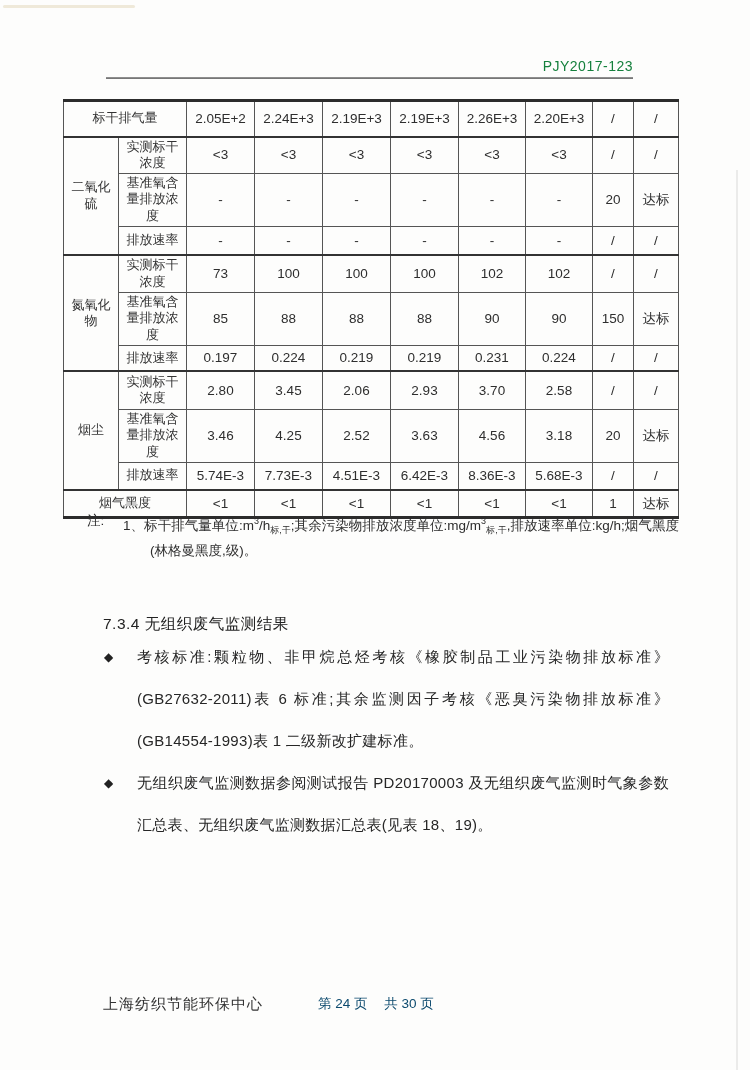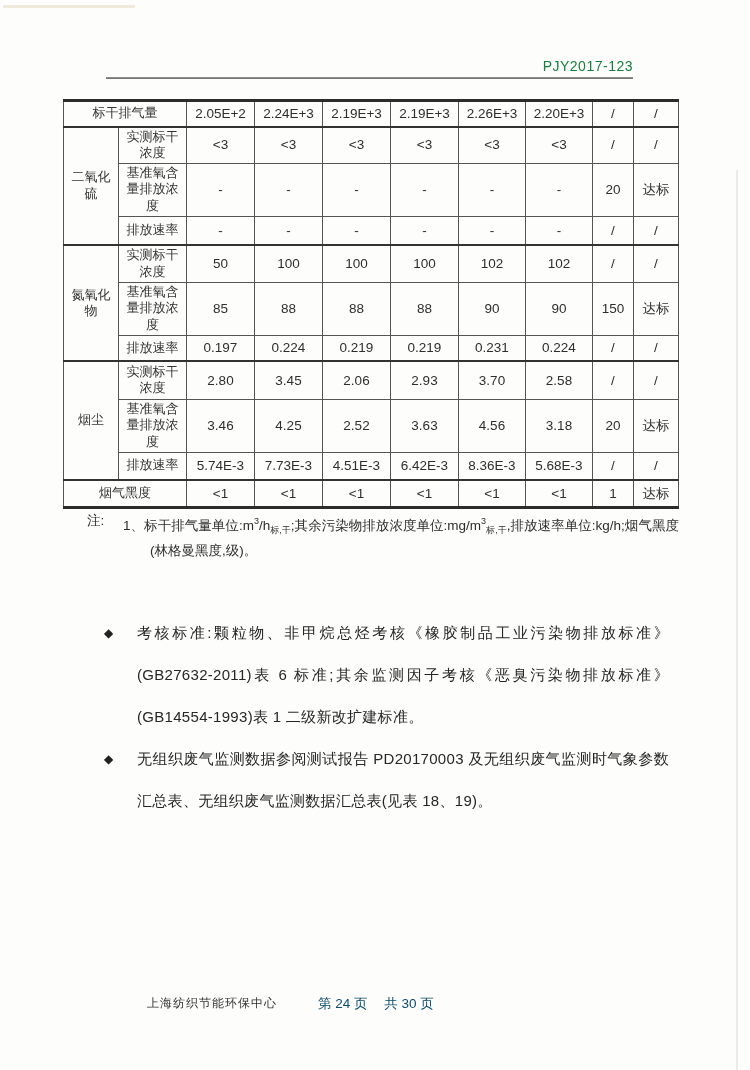--- a/index.html
+++ b/index.html
@@ -21,43 +21,43 @@
     background:linear-gradient(#9a9a9a,#6b6b6b); }
   
   table.emissions { position:absolute; left:63px; top:99px; width:615px;
     border-collapse:collapse; table-layout:fixed;
     border-top:3px solid #2c2c2c; border-bottom:3px solid #2c2c2c;
     font-size:13.5px; color:#2e2e2e; }
   table.emissions td { border:1px solid #555; text-align:center; vertical-align:middle;
     padding:1px 5px; line-height:1.28; }
   table.emissions tr.sep td { border-top:2px solid #333; }
   td.grp, td.lbl { font-size:13px; color:#333; }
-  tr.h30{height:26px} tr.h36{height:36px} tr.h53{height:53px} tr.h29{height:29px}
+  tr.h30{height:36px} tr.h36{height:36px} tr.h53{height:53px} tr.h29{height:29px}
   tr.h37{height:37px} tr.h52{height:52px} tr.h26{height:26px} tr.h38{height:38px}
   tr.h51{height:51px} tr.h28{height:28px} tr.h27{height:27px}
   
   .notes { position:absolute; left:87px; top:511px; width:592px; display:flex;
     font-size:13.5px; line-height:20.5px; color:#2d2d2d; }
   .notes .note-label { width:36px; flex:0 0 36px; }
   .notes .note-items { flex:1; }
   .note-item { padding-left:27px; text-indent:-27px; text-align:justify; }
   .note-item sup { font-size:9px; }
   .note-item sub { font-size:9px; }
   
   .section { position:absolute; left:103px; top:612px; width:566px; }
   .section-heading { font-size:15.5px; line-height:24px; color:#222; letter-spacing:.5px; }
   .bullets { margin-top:0; }
   .bullet { display:flex; }
   .bullet-marker { flex:0 0 34px; font-size:12px; line-height:42px; color:#222;
     padding-left:1px; }
   .bullet-text { flex:1; font-size:15px; line-height:42px; text-align:justify;
     color:#262626; letter-spacing:.3px; }
   
-  .footer-org { position:absolute; left:103px; top:995px; font-size:12px; color:#333;
-    letter-spacing:1px;margin-left:44px; }
+  .footer-org { position:absolute; left:103px; top:995px; font-size:15px; color:#333;
+    letter-spacing:1px; }
   .footer-pages { position:absolute; left:318px; top:995px; font-size:13.5px; color:#0c4a6e; }
   .footer-pages span + span { margin-left:13px; }
 </style>
 </head>
 <body>
 
 <div class="page">
 
   <div class="artifact-top"></div>
   <div class="artifact-right"></div>
@@ -122,21 +122,21 @@
         <td>-</td>
         <td>-</td>
         <td>-</td>
         <td>/</td>
         <td>/</td>
       </tr>
 
       <tr class="h37 sep">
         <td rowspan="3" class="grp">氮氧化物</td>
         <td class="lbl">实测标干浓度</td>
-        <td>50</td>
+        <td>73</td>
         <td>100</td>
         <td>100</td>
         <td>100</td>
         <td>102</td>
         <td>102</td>
         <td>/</td>
         <td>/</td>
       </tr>
       <tr class="h52">
         <td class="lbl">基准氧含量排放浓度</td>
@@ -211,20 +211,24 @@
   </table>
 
   <div class="notes">
     <span class="note-label">注:</span>
     <div class="note-items">
       <div class="note-item"><span>1、</span><span>标干排气量单位:m</span><sup>3</sup><span>/h</span><sub>标,干</sub><span>;其余污染物排放浓度单位:mg/m</span><sup>3</sup><sub>标,干</sub><span>,排放速率单位:kg/h;烟气黑度(林格曼黑度,级)。</span></div>
     </div>
   </div>
 
   <div class="section">
+    <div class="section-heading">
+      <span>7.3.4</span>
+      <span>无组织废气监测结果</span>
+    </div>
     <div class="bullets">
       <div class="bullet">
         <span class="bullet-marker">◆</span>
         <div class="bullet-text">考核标准:颗粒物、非甲烷总烃考核《橡胶制品工业污染物排放标准》(GB27632-2011)表 6 标准;其余监测因子考核《恶臭污染物排放标准》(GB14554-1993)表 1 二级新改扩建标准。</div>
       </div>
       <div class="bullet">
         <span class="bullet-marker">◆</span>
         <div class="bullet-text">无组织废气监测数据参阅测试报告 PD20170003 及无组织废气监测时气象参数汇总表、无组织废气监测数据汇总表(见表 18、19)。</div>
       </div>
     </div>

